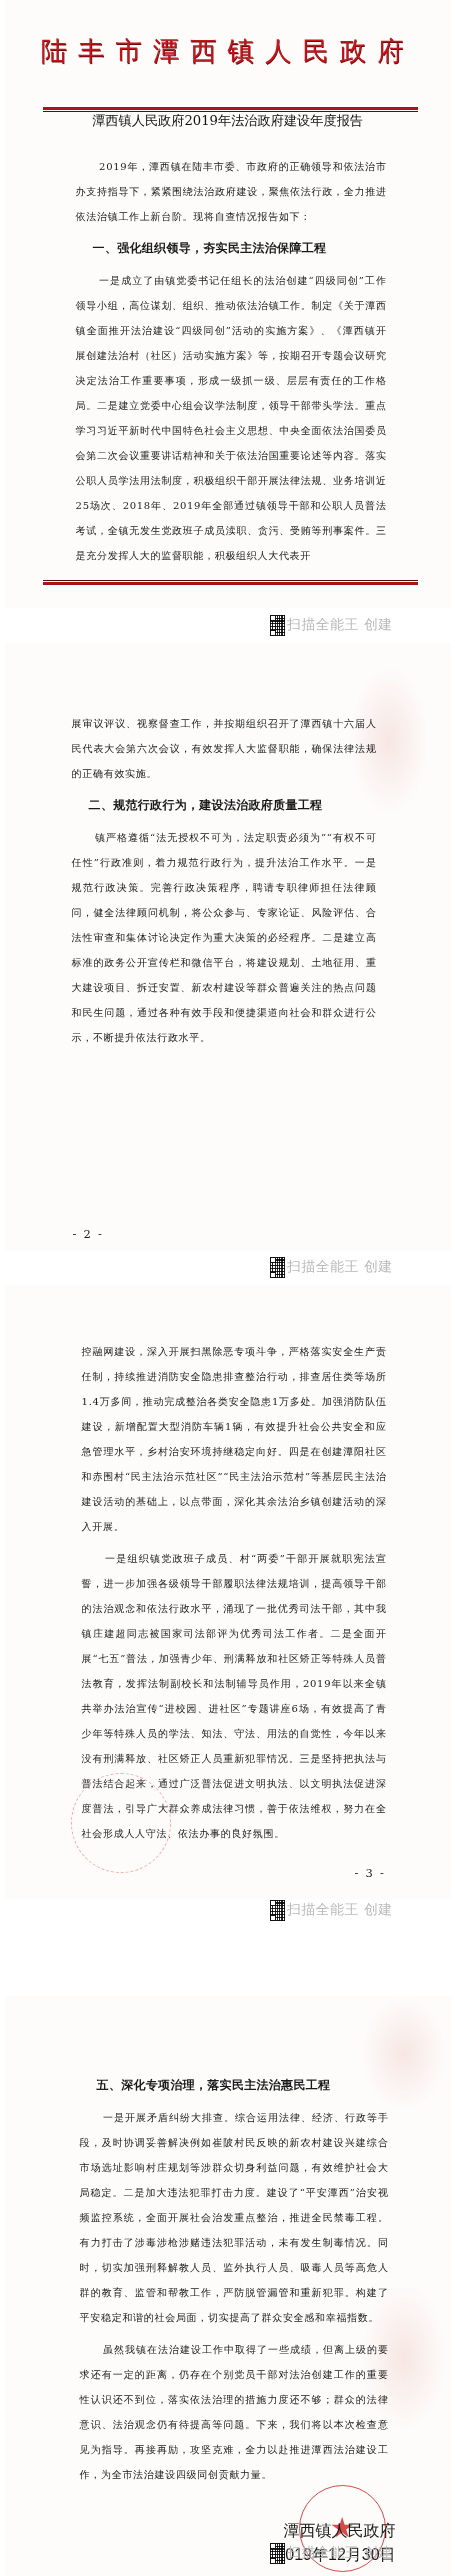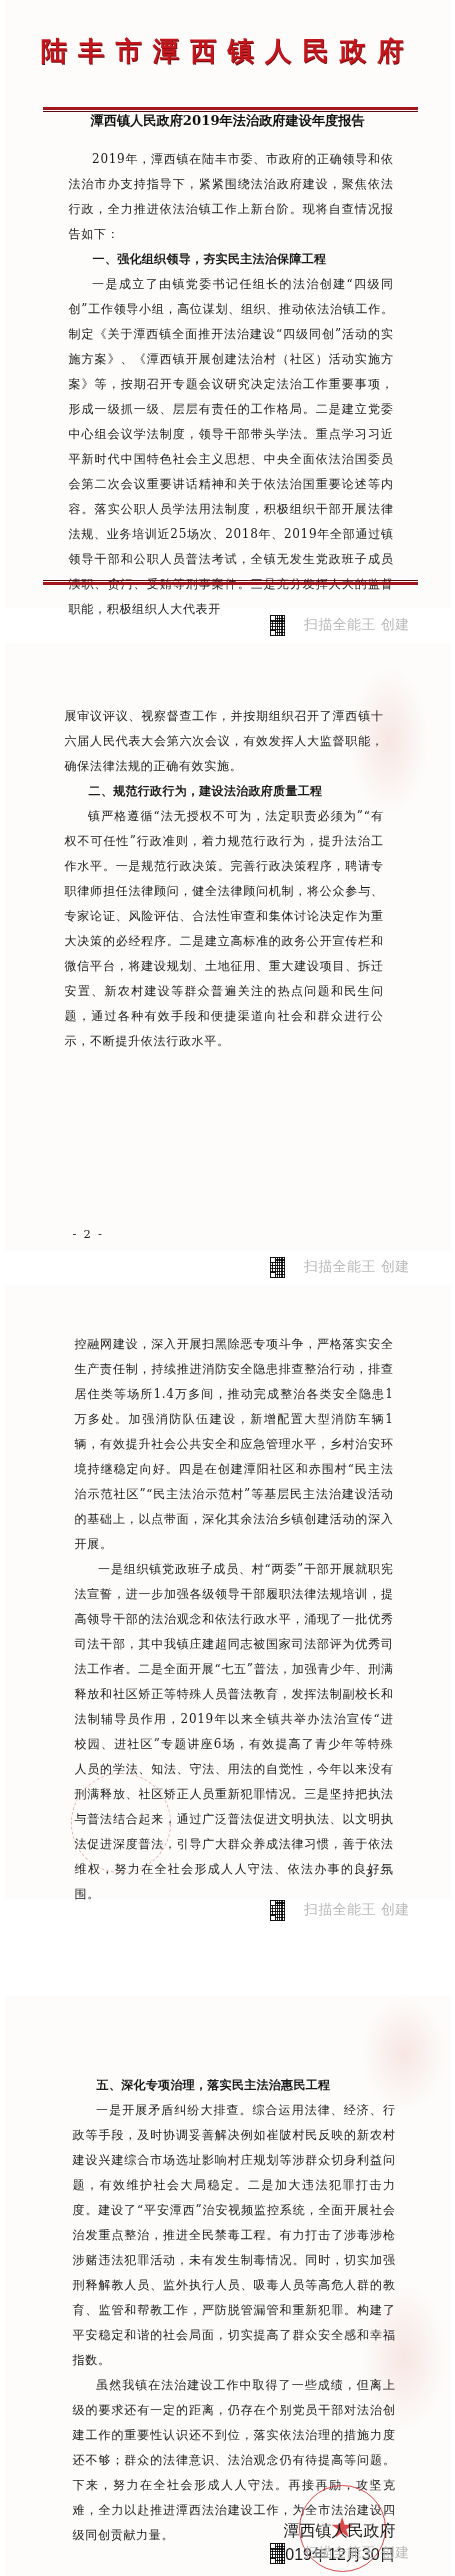--- a/index.html
+++ b/index.html
@@ -4,35 +4,35 @@
 <style>
   html, body { margin: 0; padding: 0; background: #ffffff; }
   body { width: 455px; height: 2576px; position: relative; overflow: hidden;
          font-family: "DejaVu Serif", "Liberation Serif", serif; color: #1a1a1a; }
   .page { position: absolute; left: 4.6px; width: 446px; background: #fdfcfb; }
   .page.p1 { top: 0; height: 608px; }
   .page.p2 { top: 643px; height: 608px; }
   .page.p3 { top: 1285px; height: 614px; }
   .page.p4 { top: 1996px; height: 607px; }
   .masthead { position: absolute; top: 34px; left: 0; width: 446px; text-align: center;
-              font-family: "DejaVu Serif", serif; font-weight: bold; font-size: 26.4px;
+              font-family: "DejaVu Serif", serif; font-weight: normal; font-size: 26.4px;
               letter-spacing: 11px; color: #c4161c; text-shadow: 0.6px 0.6px 0 #6b0a0d; }
   .rule { position: absolute; left: 38px; width: 375px; height: 5.7px; }
   .rule .thin { position: absolute; left: 0; top: 0; width: 100%; height: 1.1px; background: #5a0a0c; }
   .rule .thick { position: absolute; left: 0; top: 2.3px; width: 100%; height: 2.9px; background: #a4161b; }
   .doc-title { position: absolute; top: 112px; left: 0; width: 446px; text-align: center;
-               font-family: "DejaVu Serif", serif; font-weight: bold; font-size: 13.2px; color: #111; }
+               font-family: "DejaVu Serif", serif; font-weight: normal; font-size: 13.2px; color: #111; }
   .body-block { position: absolute; left: 64px; width: 325px; }
-  .para { font-size: 12px; line-height: 25px; text-align: justify; margin: 0;
+  .para { font-size: 10px; line-height: 25px; text-align: justify; margin: 7px;
           letter-spacing: 0.7px; }
   .para.indent { text-indent: 23.5px; }
   .heading { font-family: "DejaVu Sans", sans-serif; font-weight: bold; font-size: 12px;
              line-height: 25px; margin: 0; padding-left: 24px; letter-spacing: 0.3px; }
   .pagenum { position: absolute; font-size: 11.5px; font-family: "DejaVu Serif", serif; letter-spacing: 1.7px; }
-  .watermark { position: absolute; left: 270px; display: flex; align-items: center; gap: 19px; }
+  .watermark { position: absolute; left: 270px; display: flex; align-items: center; gap: 2px; }
   .qr { width: 15px; height: 20.7px; position: relative; background:
         repeating-linear-gradient(90deg, #222 0 1.1px, #fff 1.1px 2.3px),
         repeating-linear-gradient(0deg, #222 0 1.1px, #fff 1.1px 2.9px);
         background-blend-mode: multiply; }
   .qr::before, .qr::after { content: ""; position: absolute; width: 4px; height: 4px;
         border: 1.1px solid #111; background: #fff; }
   .qr::before { left: 0; top: 0; } .qr::after { left: 0; bottom: 0; }
   .wm-text { font-family: "DejaVu Sans", sans-serif; font-size: 13.8px; color: #b9b9b9; letter-spacing: 0.6px; }
   .signature { position: absolute; right: 52px; text-align: right; font-size: 16px; line-height: 24px;
                font-family: Liberation Sans, sans-serif; margin-top: 18px; }
@@ -97,21 +97,21 @@
   <div class="qr"></div>
   <span class="wm-text">扫描全能王 创建</span>
 </div>
 
 <div class="page p4">
   <div class="smudge" style="left:356px;top:0;width:86px;height:115px;"></div>
   <div class="smudge" style="left:356px;top:287px;width:86px;height:149px;"></div>
   <div class="body-block" style="top:77px;left:68px;width:323px;">
     <p class="heading">五、深化专项治理，落实民主法治惠民工程</p>
     <p class="para indent">一是开展矛盾纠纷大排查。综合运用法律、经济、行政等手段，及时协调妥善解决例如崔陂村民反映的新农村建设兴建综合市场选址影响村庄规划等涉群众切身利益问题，有效维护社会大局稳定。二是加大违法犯罪打击力度。建设了“平安潭西”治安视频监控系统，全面开展社会治发重点整治，推进全民禁毒工程。有力打击了涉毒涉枪涉赌违法犯罪活动，未有发生制毒情况。同时，切实加强刑释解教人员、监外执行人员、吸毒人员等高危人群的教育、监管和帮教工作，严防脱管漏管和重新犯罪。构建了平安稳定和谐的社会局面，切实提高了群众安全感和幸福指数。</p>
-    <p class="para indent">虽然我镇在法治建设工作中取得了一些成绩，但离上级的要求还有一定的距离，仍存在个别党员干部对法治创建工作的重要性认识还不到位，落实依法治理的措施力度还不够；群众的法律意识、法治观念仍有待提高等问题。下来，努力在全社会形成人人守法。再接再励，攻坚克难，全力以赴推进潭西法治建设工作，为全市法治建设四级同创贡献力量。</p>
+    <p class="para indent">虽然我镇在法治建设工作中取得了一些成绩，但离上级的要求还有一定的距离，仍存在个别党员干部对法治创建工作的重要性认识还不到位，落实依法治理的措施力度还不够；群众的法律意识、法治观念仍有待提高等问题。下来，我们将以本次检查意见为指导。再接再励，攻坚克难，全力以赴推进潭西法治建设工作，为全市法治建设四级同创贡献力量。</p>
   </div>
 
   <div class="seal" style="left:294px;top:489px;">
     <span class="star">★</span>
   </div>
   <div class="signature" style="top:505px;right:55px;">
     <div>潭西镇人民政府</div>
     <div>2019年12月30日</div>
   </div>
 </div>

